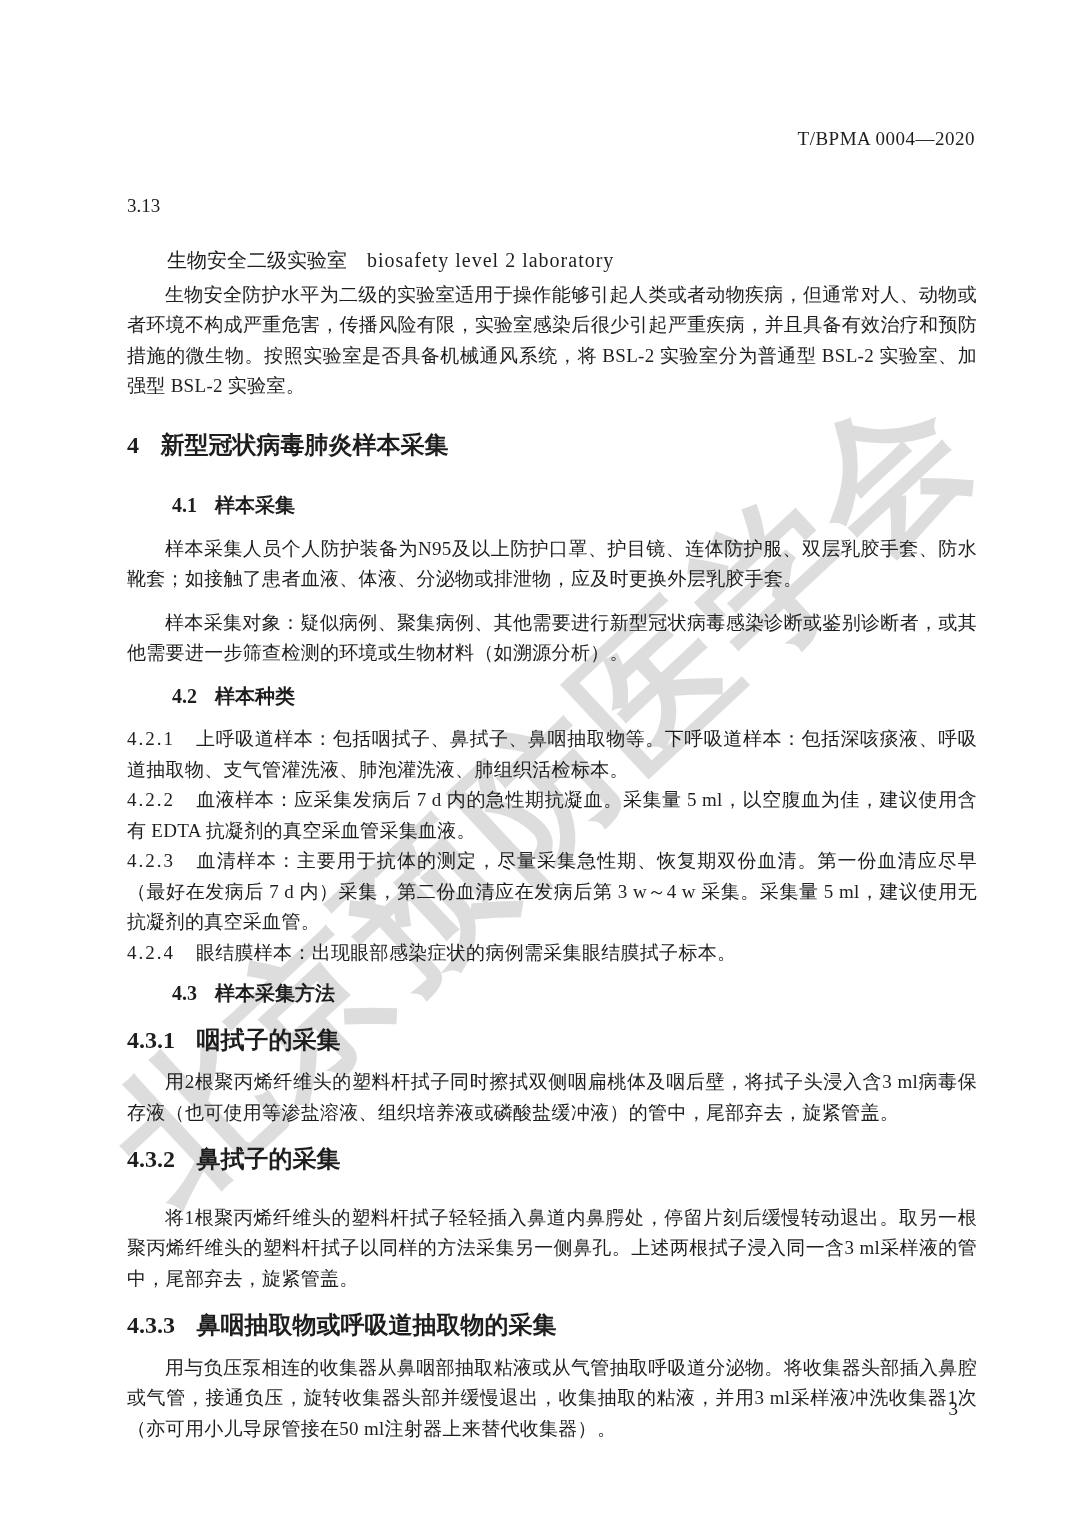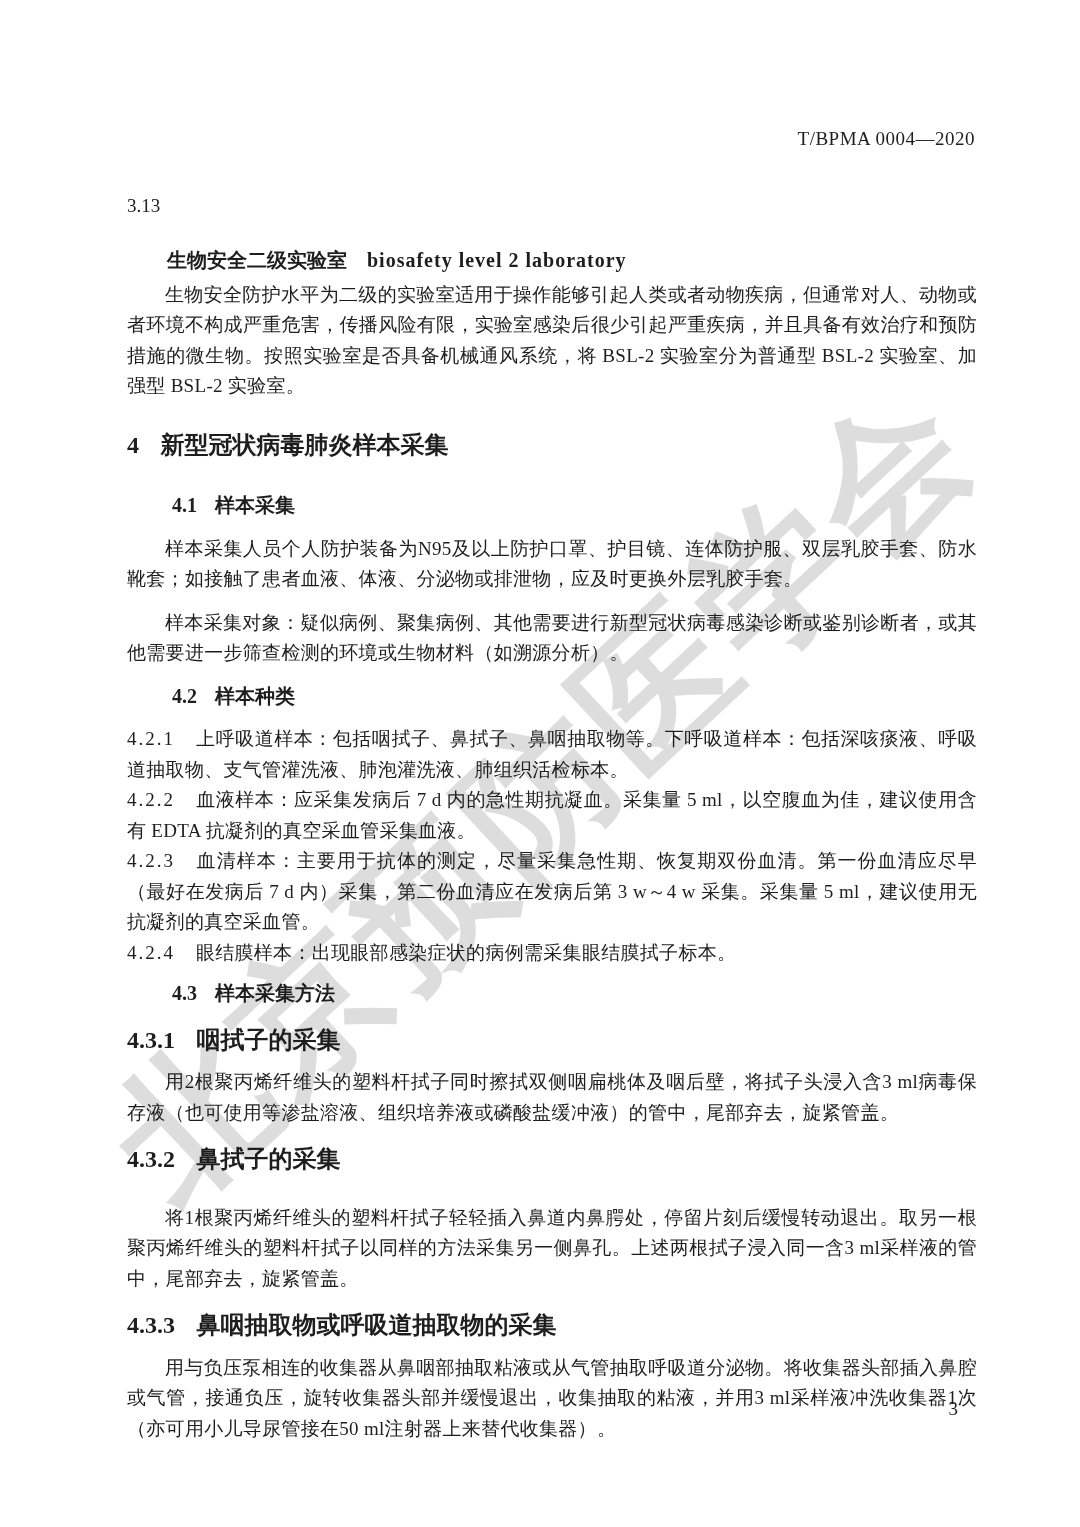--- a/index.html
+++ b/index.html
@@ -42,21 +42,21 @@
     letter-spacing: 0.5px;
     padding-right: 2px;
   }
   .clause-no-line {
     margin-top: 36px;
     font-size: 19px;
   }
   .term-line {
     margin-top: 24px;
     text-indent: 2em;
-    font-weight: bold;
+    font-weight: normal;
     font-size: 20px;
   }
   .term-en { margin-left: 1em; letter-spacing: 1px; }
   .para {
     margin-top: 4px;
     text-indent: 2em;
     text-align: justify;
     letter-spacing: 0.3px;
   }
   .heading-1 {

